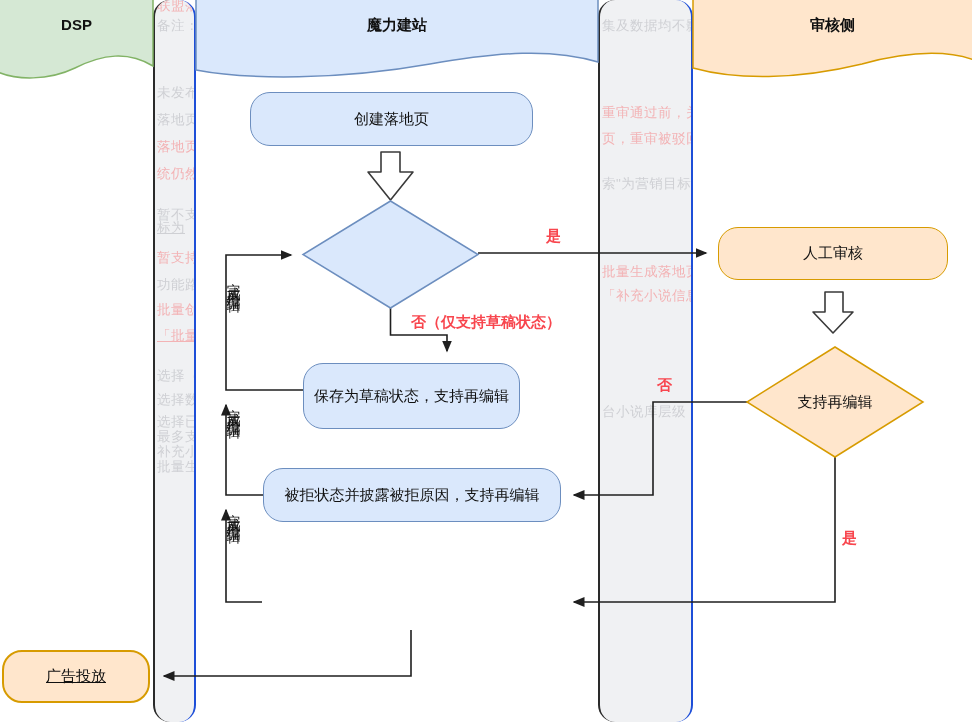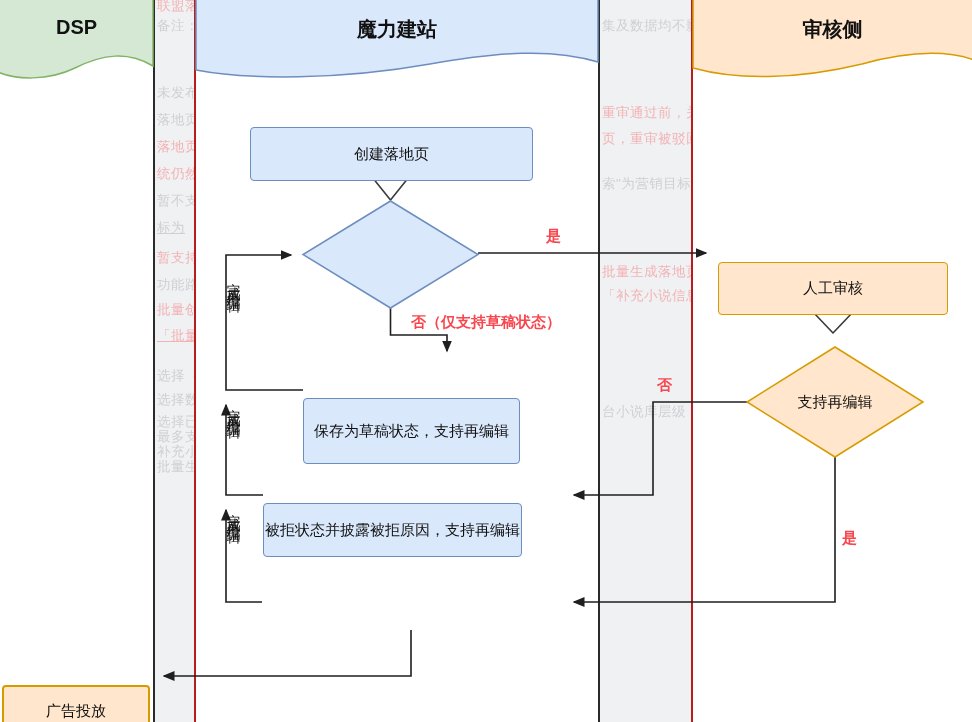--- a/index.html
+++ b/index.html
@@ -5,53 +5,52 @@
   html,body{margin:0;padding:0;background:#fff;}
   #canvas{
     position:relative;width:972px;height:722px;overflow:hidden;
     background:#ffffff;
     font-family:"Liberation Sans","DejaVu Sans",sans-serif;
     color:#1a1a1a;
   }
   
   .strip{
     position:absolute;top:0;bottom:0;background:#f0f1f3;
-    border-left:2px solid #2a2a2a;border-right:2px solid #b91c1c;
-    overflow:hidden;z-index:1;
+    border-left:2px solid #2a2a2a;border-right:2px solid #1d4ed8;
+    overflow:hidden;z-index:1;border-radius:17px;
   }
   #strip1{left:153px;width:39px;}
   #strip2{left:598px;width:91px;}
   .frag{
     position:absolute;left:2px;white-space:nowrap;
     font-size:13.5px;letter-spacing:.5px;line-height:15px;
   }
   .frag.gray{color:#cfd0d4;}
   .frag.red{color:#f3b3b5;}
   
   #svglayer{position:absolute;left:0;top:0;z-index:2;}
   
   .node{
-    position:absolute;z-index:3;border-radius:4px;
+    position:absolute;z-index:3;border-radius:20px;
     display:flex;align-items:center;justify-content:center;
     font-size:15px;font-weight:500;text-align:center;color:#111;
     box-sizing:border-box;
-    margin-top:35px;
   }
   .node.blue{background:#dae8fc;border:1.5px solid #6c8ebf;}
   .node.orange{background:#ffe6cc;border:1.5px solid #d79b00;}
-  .node.thick{border-width:2px;}
+  .node.thick{border-width:2px;text-decoration:underline;}
   
   .dlabel{
     position:absolute;z-index:3;display:flex;align-items:center;justify-content:center;
     font-size:15px;font-weight:500;color:#111;pointer-events:none;
   }
   
   .lane-title{
     position:absolute;z-index:4;text-align:center;
-    font-size:20px;font-weight:bold;color:#111;
+    font-size:15px;font-weight:bold;color:#111;
   }
   
   .elabel{
     position:absolute;z-index:4;color:#f8464e;font-size:15px;font-weight:bold;
     white-space:nowrap;
   }
   .vlabel{
     position:absolute;z-index:4;color:#111;font-size:14px;font-weight:500;
     writing-mode:vertical-rl;letter-spacing:4px;line-height:16px;
   }
@@ -61,21 +60,21 @@
 
 <div id="canvas">
 
   <div id="strip1" class="strip">
       <span class="frag red" style="top: -2px;">联盟落</span>
       <span class="frag gray" style="top: 18px;">备注：</span>
       <span class="frag gray" style="top: 85px;">未发布</span>
       <span class="frag gray" style="top: 112px;">落地页</span>
       <span class="frag red" style="top: 139px;">落地页</span>
       <span class="frag red" style="top: 166px;">统仍然</span>
-      <span class="frag gray" style="top: 193px;">暂不支</span>
+      <span class="frag gray" style="top: 207px;">暂不支</span>
       <span class="frag gray" style="top: 220px; text-decoration: underline;">标为</span>
       <span class="frag red" style="top: 250px;">暂支持</span>
       <span class="frag gray" style="top: 277px;">功能路</span>
       <span class="frag red" style="top: 302px;">批量创</span>
       <span class="frag red" style="top: 328px; text-decoration: underline;">「批量</span>
       <span class="frag gray" style="top: 368px;">选择（</span>
       <span class="frag gray" style="top: 392px;">选择数</span>
       <span class="frag gray" style="top: 414px;">选择已</span>
       <span class="frag gray" style="top: 429px;">最多支</span>
       <span class="frag gray" style="top: 444px;">补充小</span>
@@ -119,21 +118,21 @@
     <polygon points="390.5,201 478,254.5 390.5,308 303,254.5" fill="#dae8fc" stroke="#6c8ebf" stroke-width="1.5"></polygon>
     <polygon points="835,347 923,402 835,457 747,402" fill="#ffe6cc" stroke="#d79b00" stroke-width="1.5"></polygon>
   </svg>
 
   <div class="lane-title" style="left:0;top:16px;width:153px;">DSP</div>
   <div class="lane-title" style="left:693px;top:16px;width:279px;">审核侧</div>
   <div class="lane-title" style="left:196px;top:16px;width:402px;">魔力建站</div>
 
   <div class="node blue" style="left:250px;top:92px;width:283px;height:54px;">创建落地页</div>
   <div class="node blue" style="left:303px;top:363px;width:217px;height:66px;">保存为草稿状态，支持再编辑</div>
-  <div class="node blue" style="left:263px;top:468px;width:259px;height:54px;">被拒状态并披露被拒原因，支持再编辑</div>
+  <div class="node blue" style="left:263px;top:468px;width:298px;height:54px;">被拒状态并披露被拒原因，支持再编辑</div>
   <div class="node orange" style="left:718px;top:227px;width:230px;height:53px;">人工审核</div>
   <div class="node orange thick" style="left:2px;top:650px;width:148px;height:53px;">广告投放</div>
 
   <div class="dlabel" style="left:747px;top:347px;width:176px;height:110px;">支持再编辑</div>
 
   <div class="elabel" style="left:546px;top:227px;">是</div>
   <div class="elabel" style="left:411px;top:313px;">否（仅支持草稿状态）</div>
   <div class="elabel" style="left:657px;top:376px;">否</div>
   <div class="elabel" style="left:842px;top:529px;">是</div>
   <div class="vlabel" style="left:226px;top:272px;">完成再编辑</div>

